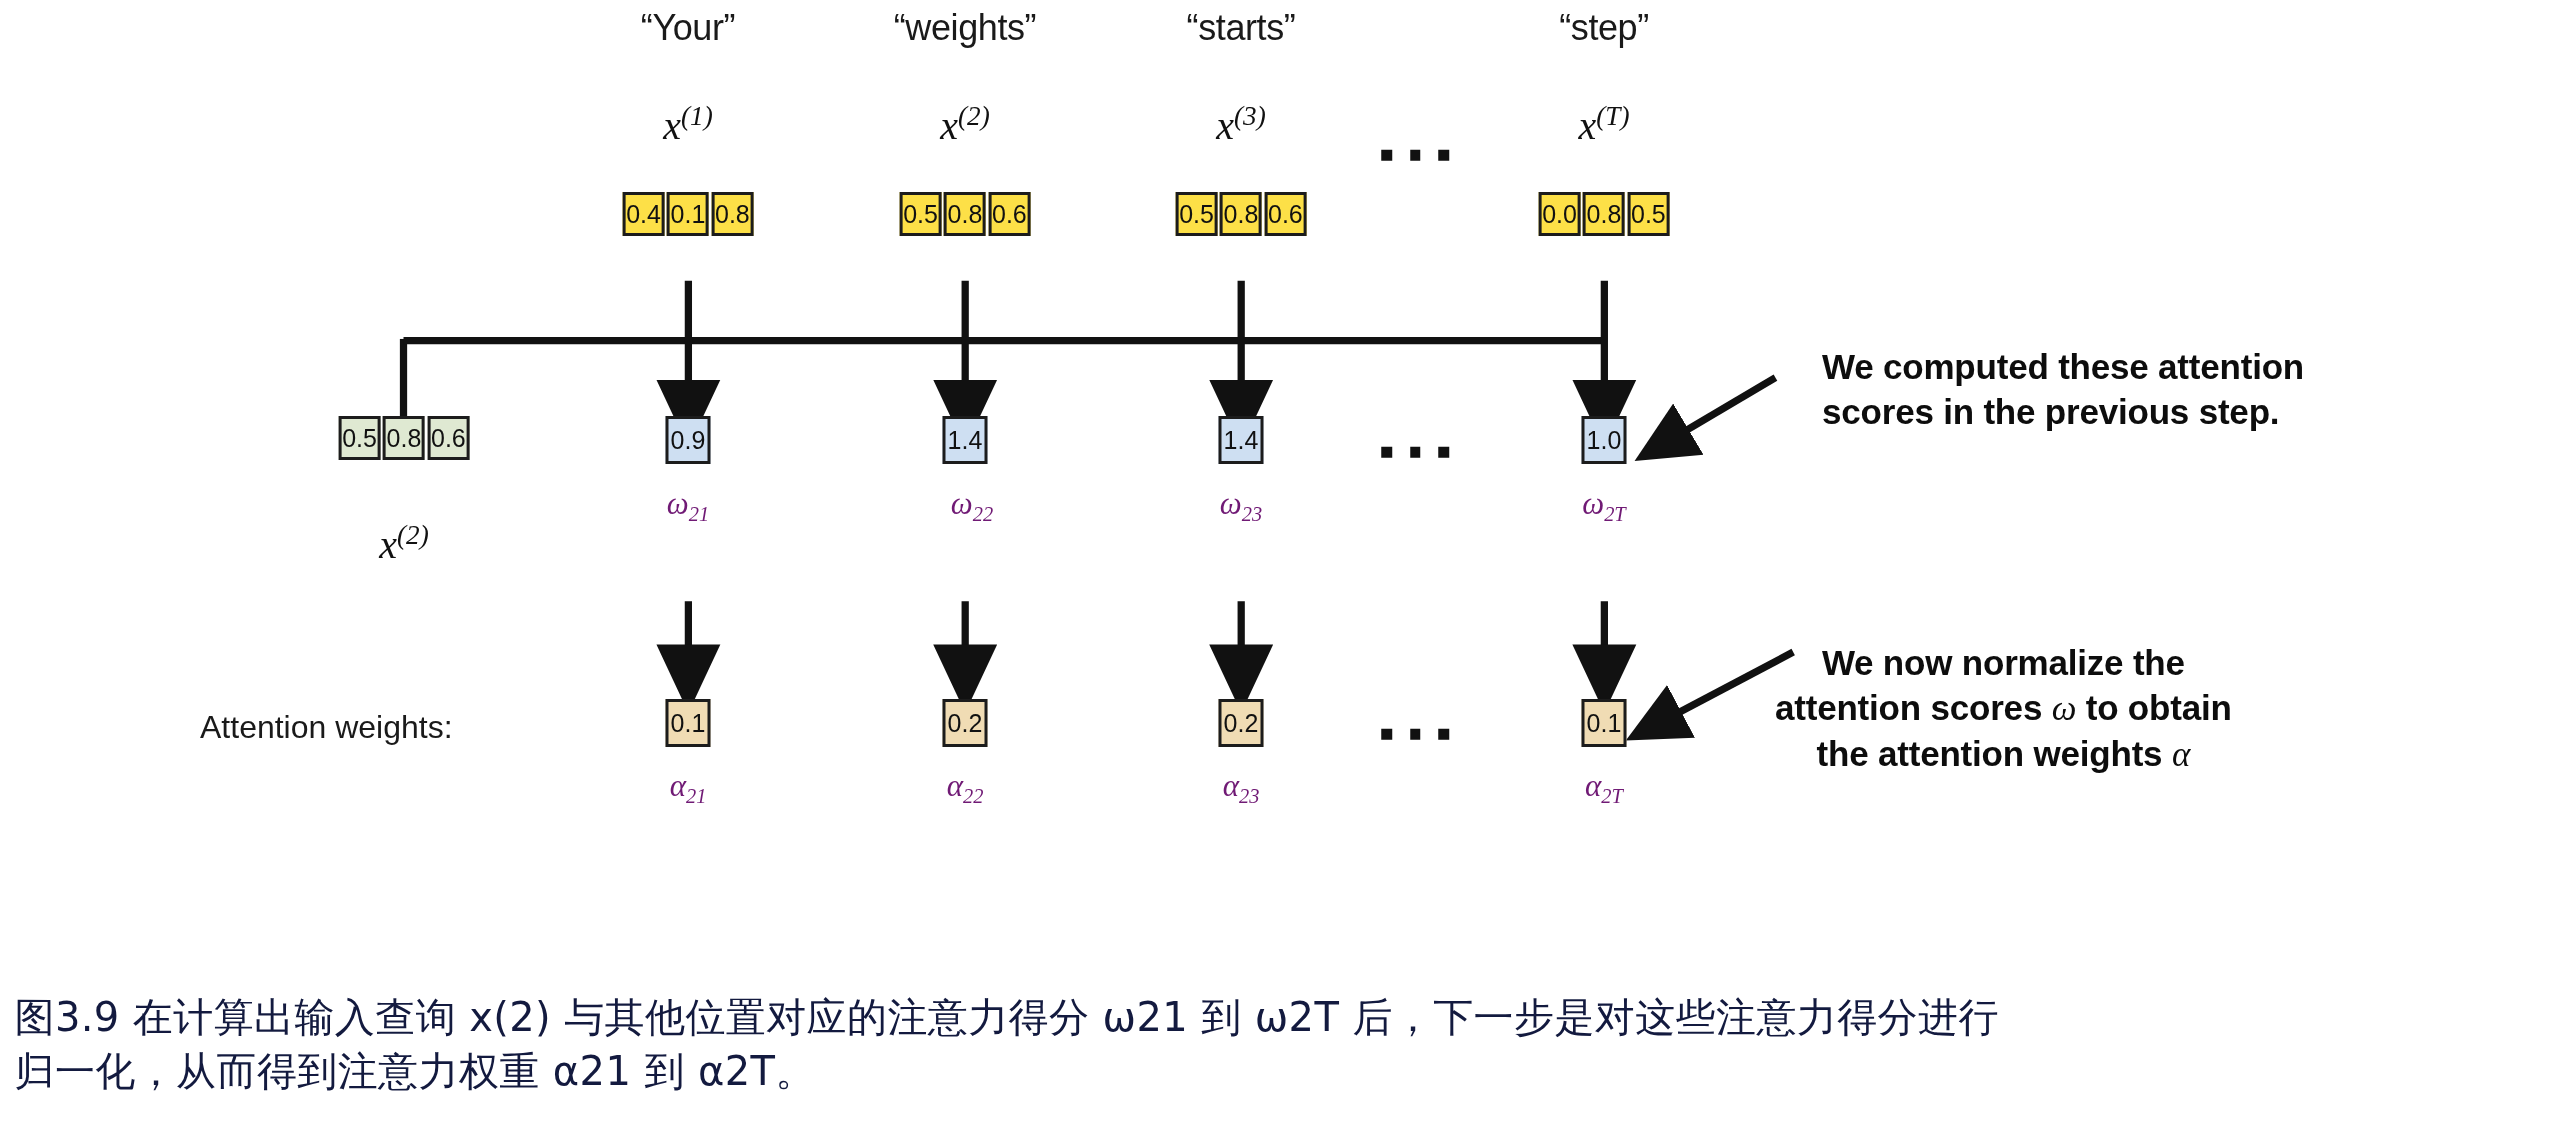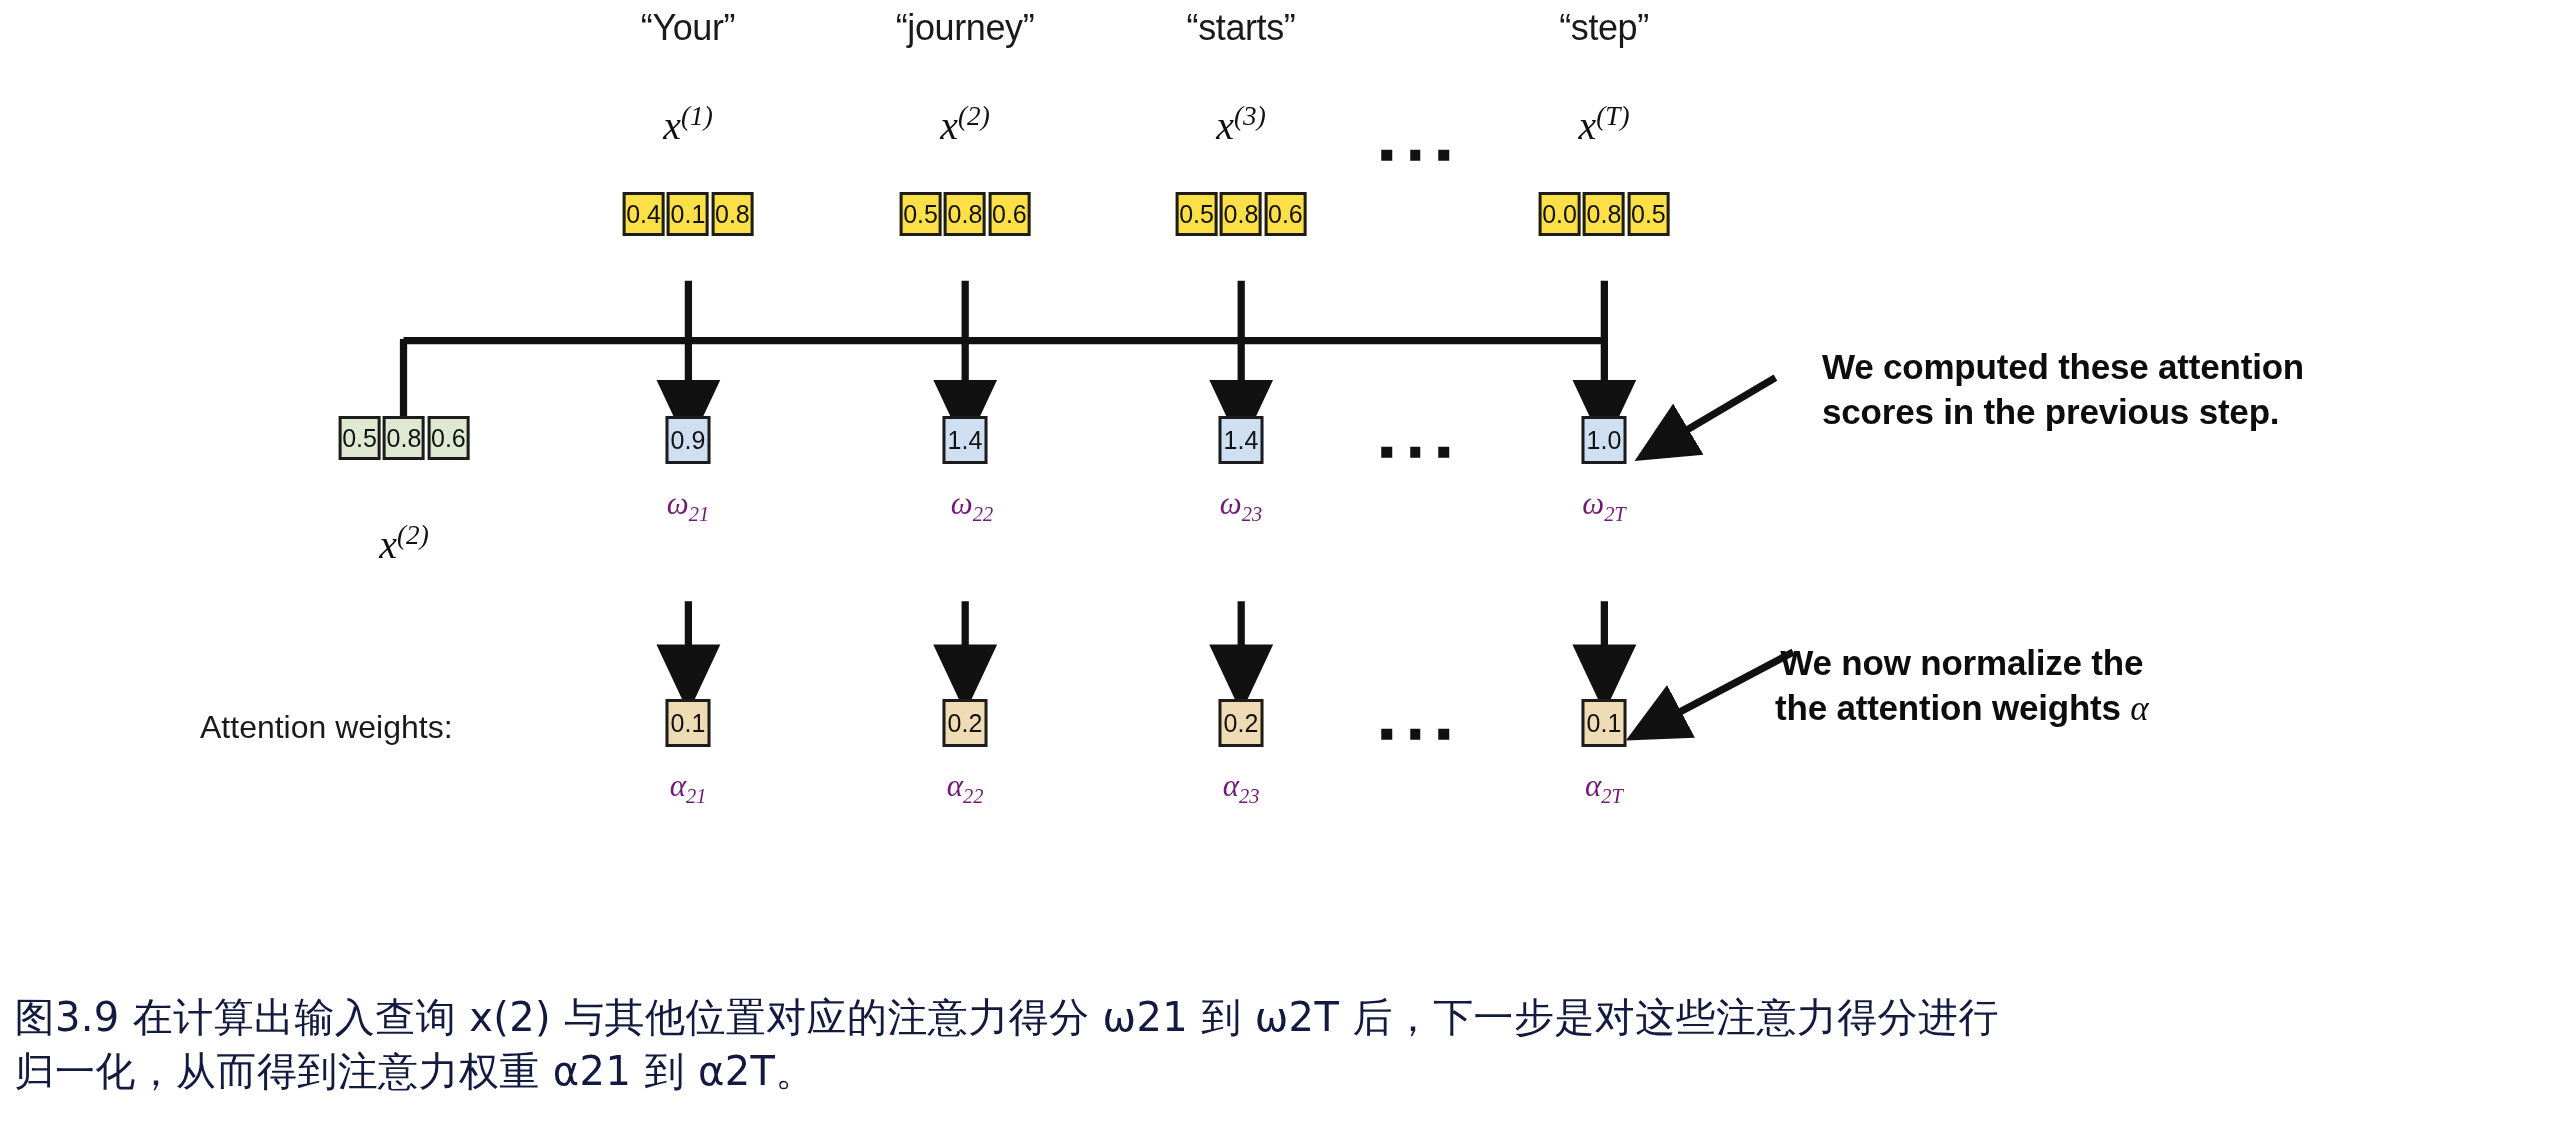--- a/index.html
+++ b/index.html
@@ -198,21 +198,21 @@
 
     <g>
       <path d="M2200,468 L2058,552" stroke="#111" stroke-width="9" fill="none" marker-end="url(#ah2)"></path>
     </g>
     <g>
       <path d="M2222,808 L2048,900" stroke="#111" stroke-width="9" fill="none" marker-end="url(#ah2)"></path>
     </g>
   </svg>
 
   <div class="token-word" style="left:688px;  top:6.5px;">“Your”</div>
-  <div class="token-word" style="left:965px; top:6.5px;">“journey”</div>
+  <div class="token-word" style="left:965px; top:6.5px;">“weights”</div>
   <div class="token-word" style="left:1241px; top:6.5px;">“starts”</div>
   <div class="token-word" style="left:1604px; top:6.5px;">“step”</div>
 
   <div class="token-sym" style="left:688px;  top:65px;">
     <span>x</span><sup><i>(1)</i></sup>
   </div>
   <div class="token-sym" style="left:965px; top:65px;">
     <span>x</span><sup><i>(2)</i></sup>
   </div>
   <div class="token-sym" style="left:1241px; top:65px;">
@@ -324,20 +324,21 @@
     <span></span>
   </div>
 
   <div class="callout" style="left:1822px; top:345px;">
     <span class="ln">We computed these attention</span>
     <span class="ln">scores in the previous step.</span>
   </div>
 
   <div class="callout center" style="left:1775px; top:641px;">
     <span class="ln">We now normalize the</span>
+    <span class="ln"><span>attention scores </span><span class="gsym">ω</span><span> to obtain</span></span>
     <span class="ln"><span>the attention weights </span><span class="gsym">α</span></span>
   </div>
 
   <div id="caption">
     <span class="cline">图3.9 在计算出输入查询 x(2) 与其他位置对应的注意力得分 ω21 到 ω2T 后，下一步是对这些注意力得分进行</span>
     <span class="cline">归一化，从而得到注意力权重 α21 到 α2T。</span>
   </div>
 
 </div>
 

